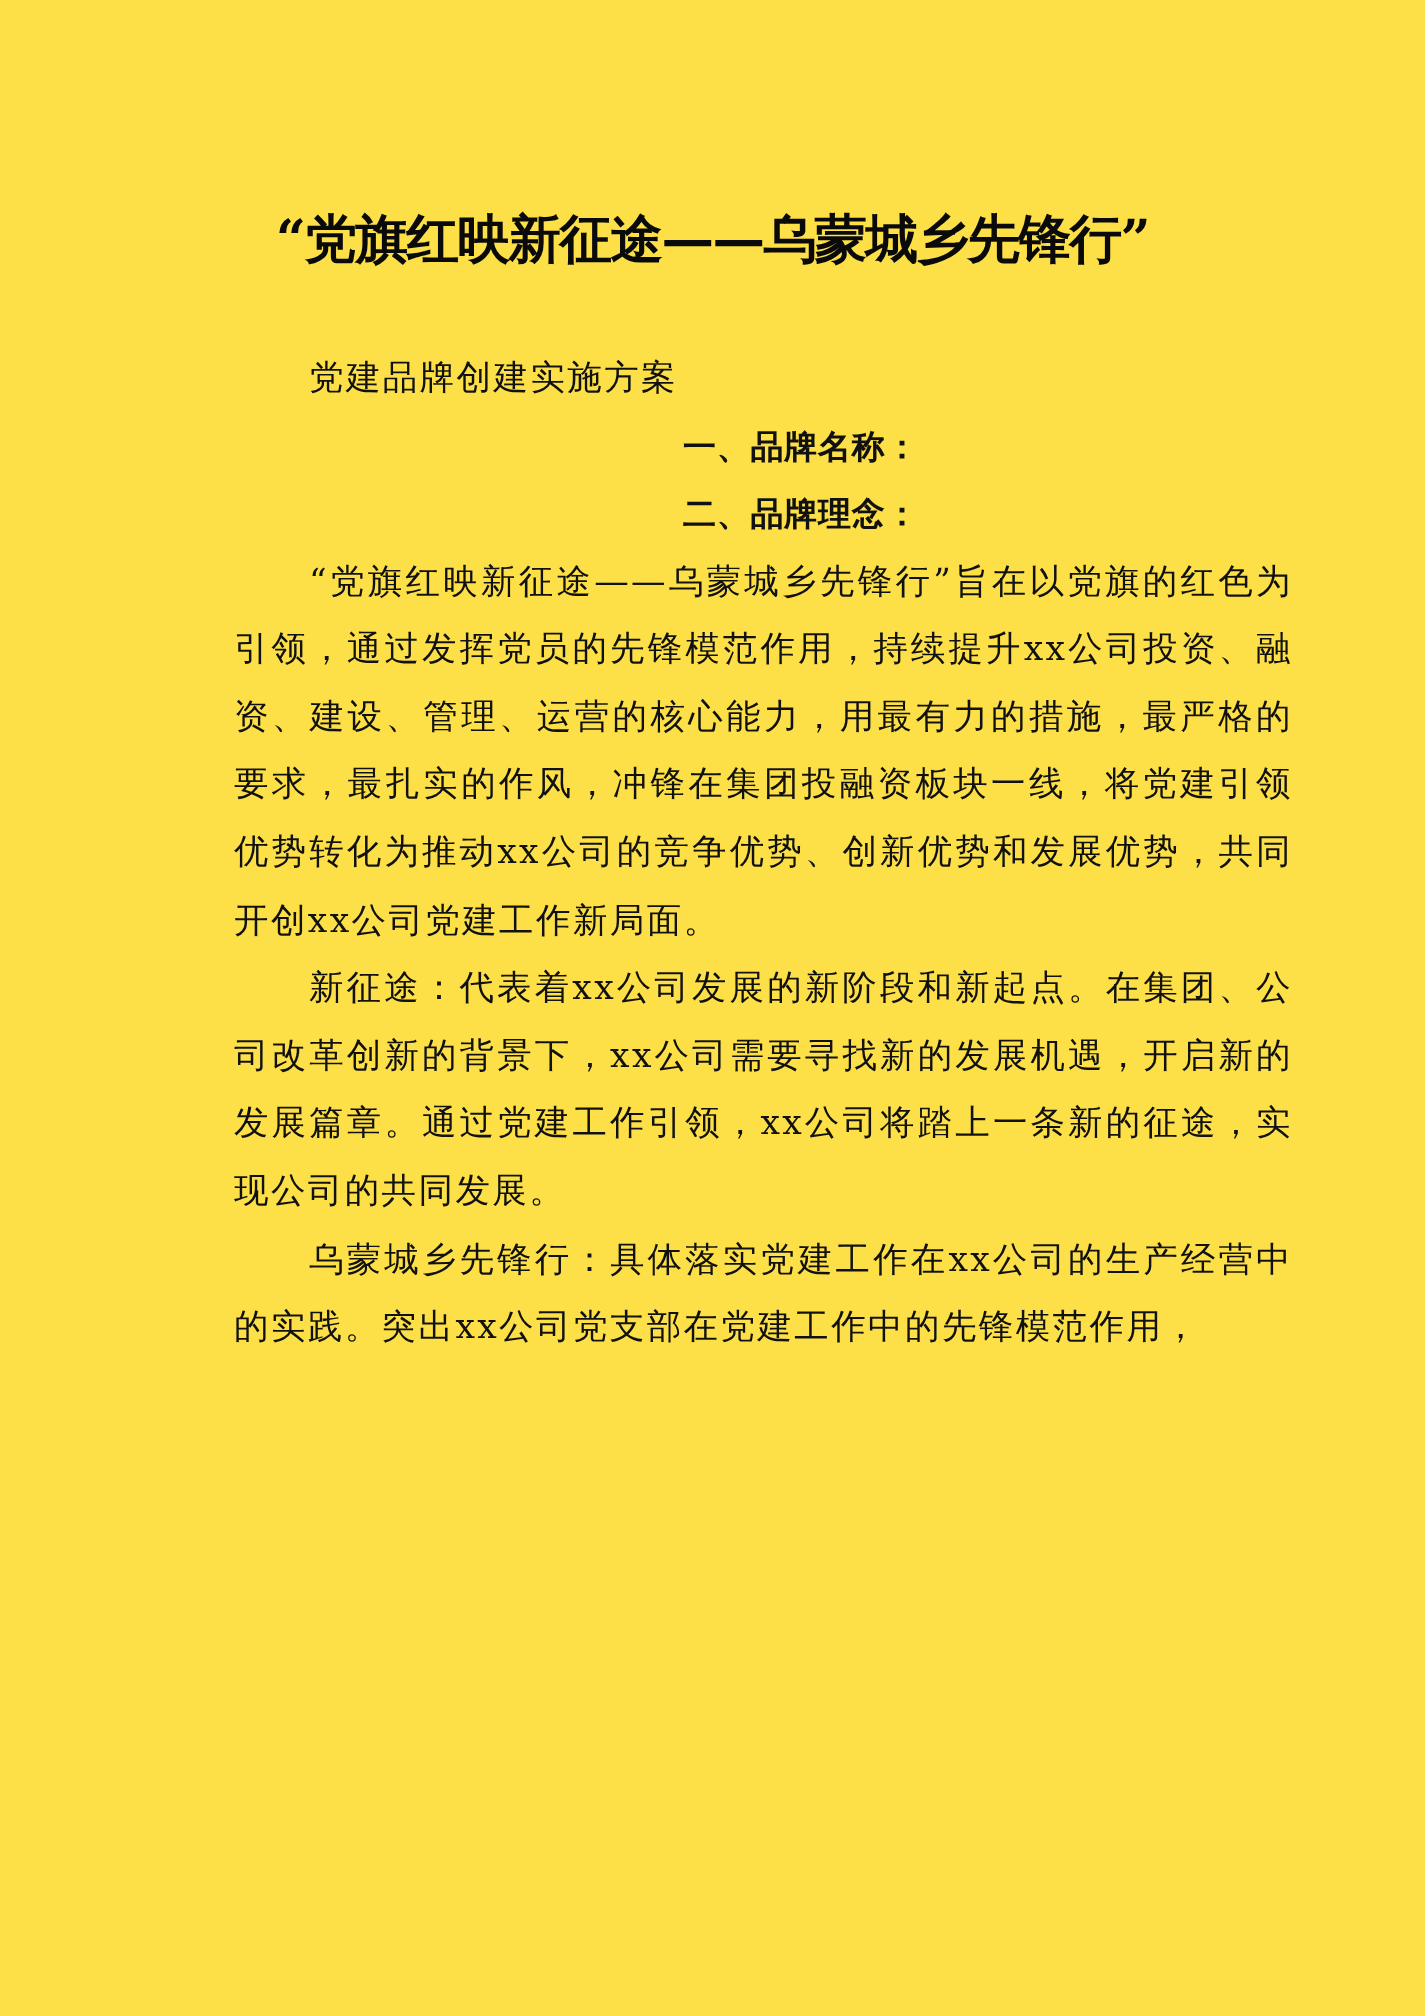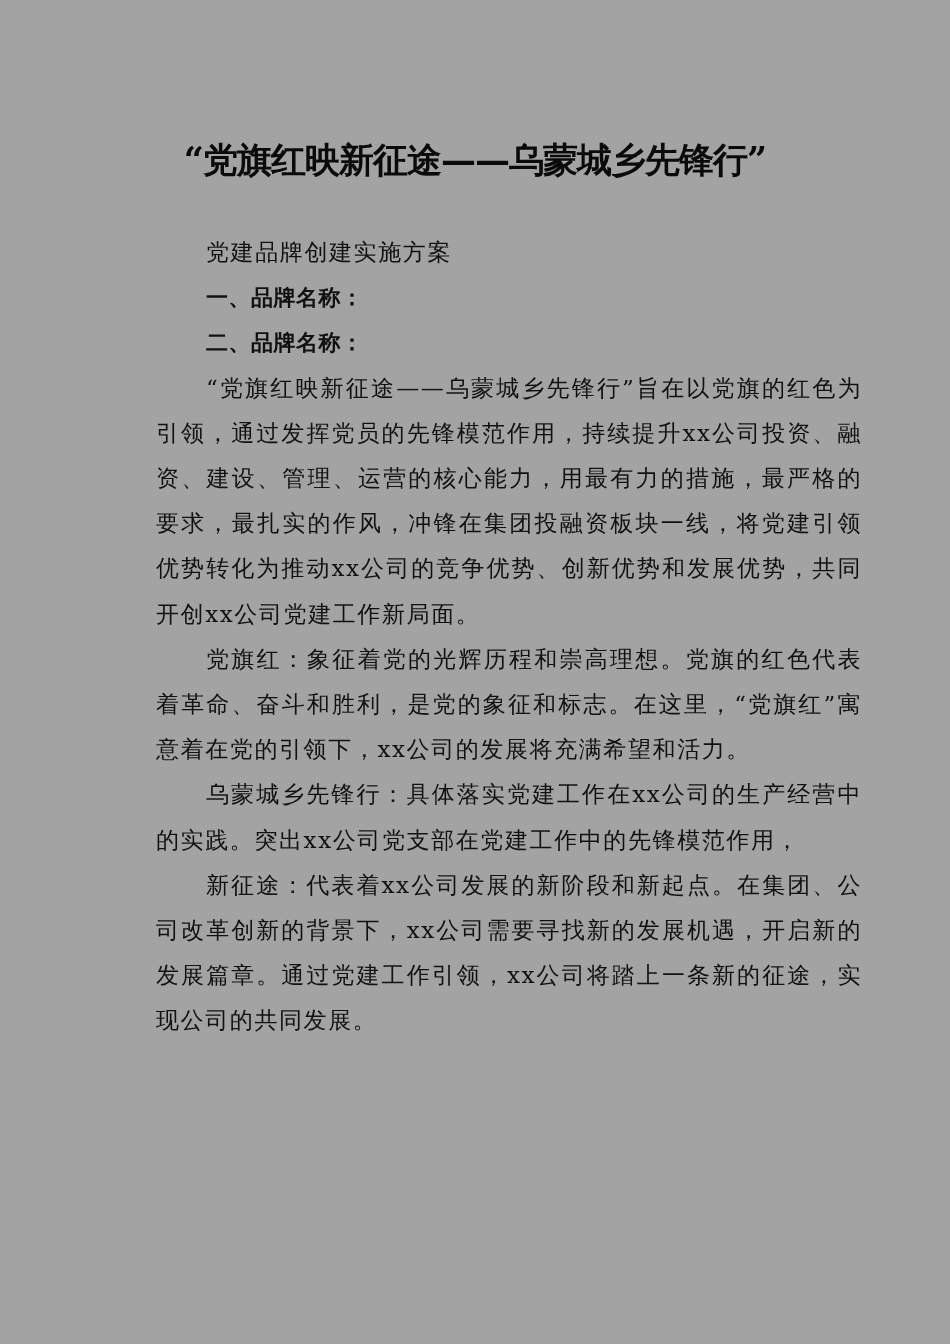--- a/index.html
+++ b/index.html
@@ -13,21 +13,21 @@
     position: relative;
     overflow: hidden;
     color: #111111;
   }
   .page {
     position: absolute;
     left: 0;
     top: 0;
     width: 950px;
     height: 1344px;
-    background: #a3a3a3;
+    background: #fde047;
   }
   .title {
     position: absolute;
     top: 136px;
     left: 0;
     width: 950px;
     text-align: center;
     font-family: "DejaVu Serif", "Liberation Serif", serif;
     font-weight: bold;
     font-size: 35px;
@@ -54,33 +54,33 @@
     text-align: justify;
     text-align-last: left;
   }
   .heading {
     margin: 0;
     text-indent: 50px;
     font-family: Liberation Serif, serif;
     font-weight: bold;
     font-size: 22px;
     letter-spacing: 0.5px;
+    text-align: center;
   }
 </style>
 </head>
 <body>
 
 <div class="page">
   <h1 class="title">“党旗红映新征途——乌蒙城乡先锋行”</h1>
 
   <div class="body">
     <p class="para">党建品牌创建实施方案</p>
 
     <p class="heading">一、品牌名称：</p>
 
-    <p class="heading">二、品牌名称：</p>
+    <p class="heading">二、品牌理念：</p>
     <p class="para">“党旗红映新征途——乌蒙城乡先锋行”旨在以党旗的红色为引领，通过发挥党员的先锋模范作用，持续提升xx公司投资、融资、建设、管理、运营的核心能力，用最有力的措施，最严格的要求，最扎实的作风，冲锋在集团投融资板块一线，将党建引领优势转化为推动xx公司的竞争优势、创新优势和发展优势，共同开创xx公司党建工作新局面。</p>
 
-    <p class="para">党旗红：象征着党的光辉历程和崇高理想。党旗的红色代表着革命、奋斗和胜利，是党的象征和标志。在这里，“党旗红”寓意着在党的引领下，xx公司的发展将充满希望和活力。</p>
+    <p class="para">新征途：代表着xx公司发展的新阶段和新起点。在集团、公司改革创新的背景下，xx公司需要寻找新的发展机遇，开启新的发展篇章。通过党建工作引领，xx公司将踏上一条新的征途，实现公司的共同发展。</p>
     <p class="para">乌蒙城乡先锋行：具体落实党建工作在xx公司的生产经营中的实践。突出xx公司党支部在党建工作中的先锋模范作用，</p>
-    <p class="para">新征途：代表着xx公司发展的新阶段和新起点。在集团、公司改革创新的背景下，xx公司需要寻找新的发展机遇，开启新的发展篇章。通过党建工作引领，xx公司将踏上一条新的征途，实现公司的共同发展。</p>
   </div>
 </div>
 
 </body></html>

